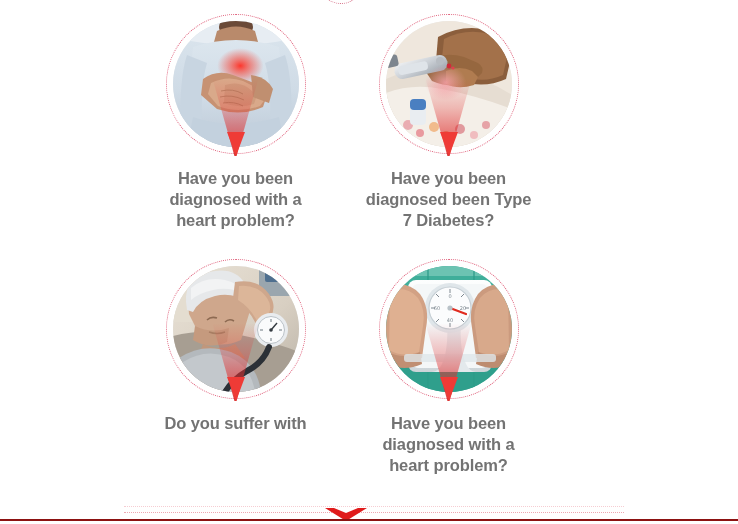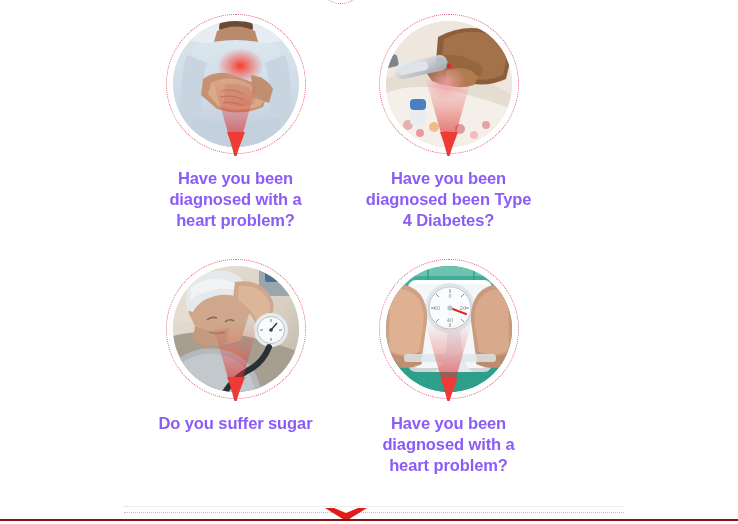--- a/index.html
+++ b/index.html
@@ -106,21 +106,21 @@
     z-index: 4;
     pointer-events: none;
   }
 
   
   .caption {
     margin-top: 14px;
     font-size: 16.5px;
     font-weight: bold;
     line-height: 1.28;
-    color: #8b5cf6;
+    color: #737373;
     letter-spacing: -0.1px;
     padding: 0 2px;
   }
   .caption .ln { display: block; white-space: nowrap; }
 
   
   #divider {
     position: absolute;
     left: 0;
     top: 498px;
@@ -260,21 +260,21 @@
           <circle cx="67" cy="47" r="1.6" fill="#e0404f"></circle>
         </svg>
       </div>
       <div class="cone"></div>
       <div class="cone-tip"></div>
       <div class="circle-ring"></div>
     </div>
     <div class="caption">
       <span class="ln">Have you been</span>
       <span class="ln">diagnosed been Type</span>
-      <span class="ln">4 Diabetes?</span>
+      <span class="ln">7 Diabetes?</span>
     </div>
   </div>
 
   <div class="card c2">
     <div class="circle-wrap">
       <div class="circle-photo">
         <svg class="photo-art" viewBox="0 0 126 126" preserveAspectRatio="xMidYMid slice">
           <defs>
             <linearGradient id="bg2" x1="0" y1="0" x2="1" y2="1">
               <stop offset="0%" stop-color="#e9e2d6"></stop>
@@ -311,21 +311,21 @@
           <path d="M34 54 q4 -4 10 -2" stroke="#8d6a52" stroke-width="1.6" fill="none"></path>
           <path d="M52 56 q4 -4 9 -1" stroke="#8d6a52" stroke-width="1.6" fill="none"></path>
           <path d="M36 66 q8 3 16 0" stroke="#a87e63" stroke-width="1.4" fill="none"></path>
         </svg>
       </div>
       <div class="cone"></div>
       <div class="cone-tip"></div>
       <div class="circle-ring"></div>
     </div>
     <div class="caption">
-      <span class="ln">Do you suffer sugar</span>
+      <span class="ln">Do you suffer with</span>
     </div>
   </div>
 
   <div class="card c3">
     <div class="circle-wrap">
       <div class="circle-photo">
         <svg class="photo-art" viewBox="0 0 126 126" preserveAspectRatio="xMidYMid slice">
           <defs>
             <linearGradient id="scaleBody3" x1="0" y1="0" x2="0" y2="1">
               <stop offset="0%" stop-color="#fdfefe"></stop>

